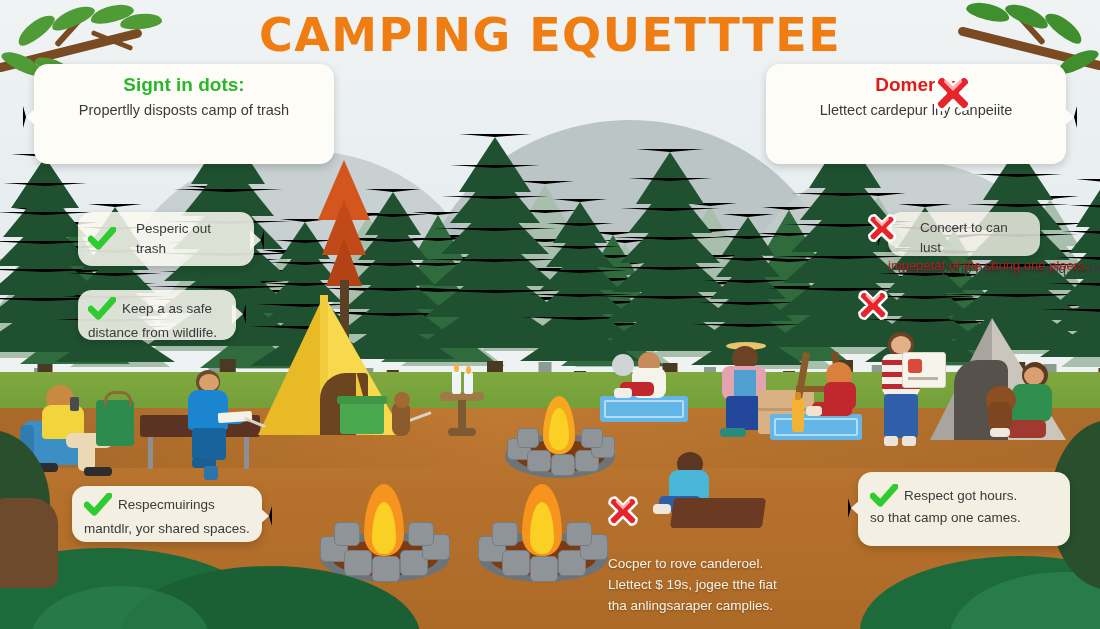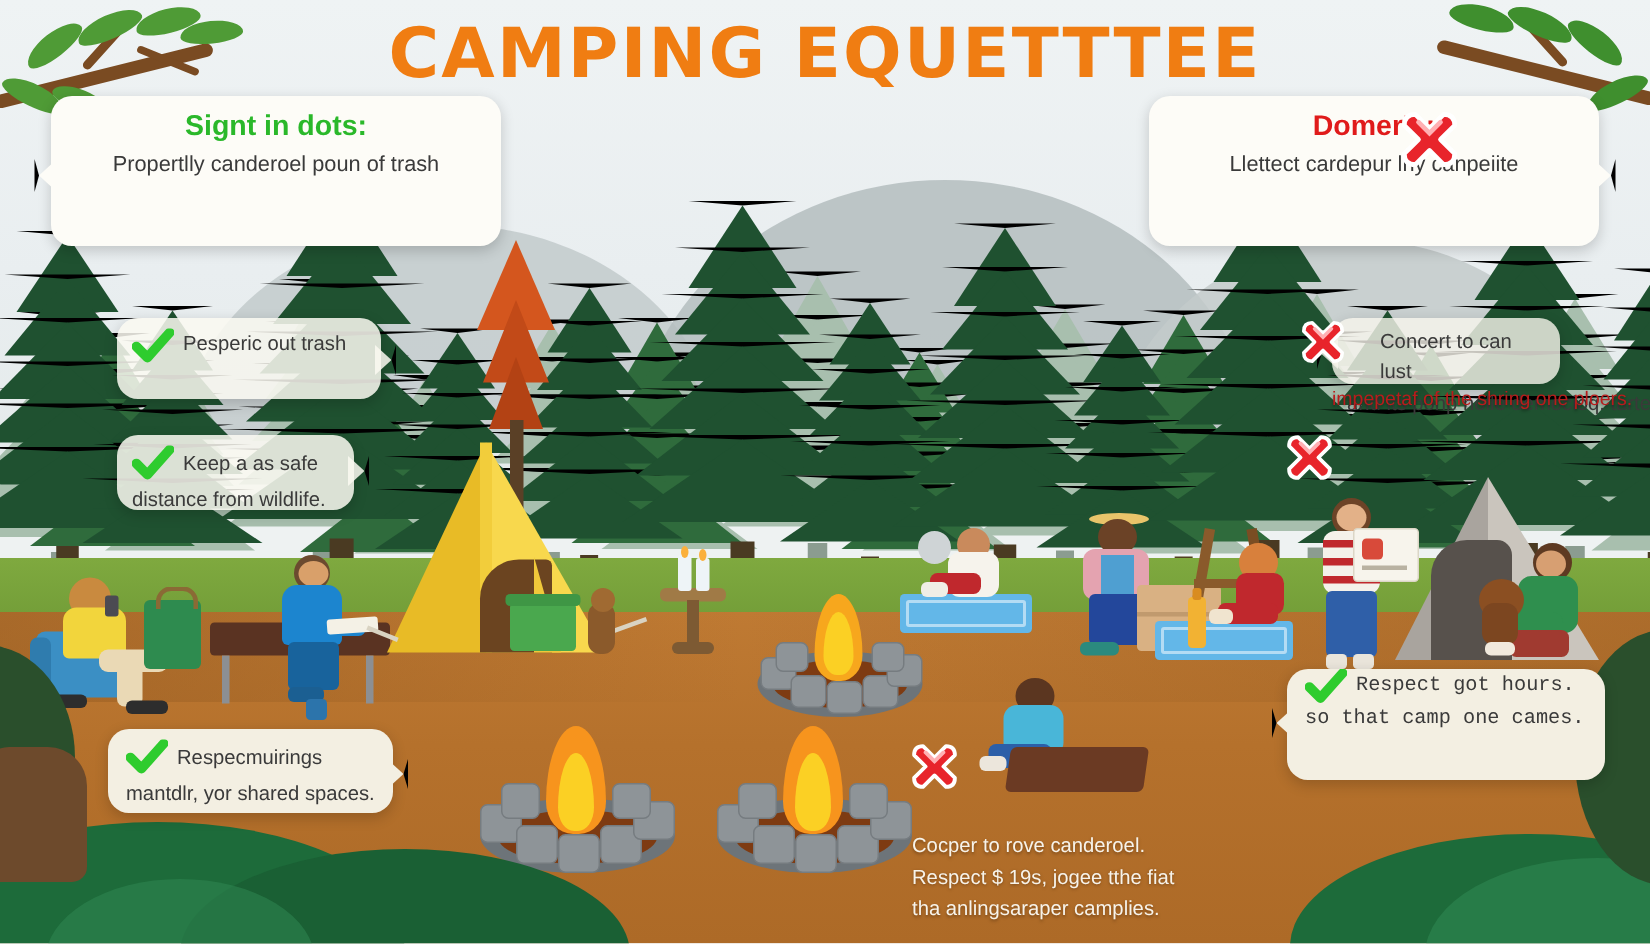--- a/index.html
+++ b/index.html
@@ -598,39 +598,39 @@
     <div class="needle" style="left:20px;top:20px;width:44px;height:16px;transform:rotate(-38deg);background:#3f8f2e;"></div>
     <div class="needle" style="left:56px;top:8px;width:46px;height:16px;transform:rotate(-24deg);background:#3f8f2e;"></div>
     <div class="needle" style="left:96px;top:4px;width:44px;height:16px;transform:rotate(-14deg);background:#3f8f2e;"></div>
     <div class="needle" style="left:6px;top:54px;width:44px;height:15px;transform:rotate(26deg);background:#3f8f2e;"></div>
   </div>
 
   <div class="title">CAMPING EQUETTTEE</div>
 
   <div class="card topcard" style="left:34px;top:64px;height:100px;">
     <p class="card-title good">Signt in dots:</p>
-    <p class="card-line">Propertlly canderoel poun of trash</p>
+    <p class="card-line">Propertlly disposts camp of trash</p>
     <div class="tail" style="left:-11px;top:42px;border-top:11px solid transparent;border-bottom:11px solid transparent;border-right:12px solid #fdfcf7;"></div>
   </div>
 
   <div class="card topcard" style="left:766px;top:64px;height:100px;">
     <p class="card-title bad">Domer's:</p>
     <p class="card-line">Llettect cardepur lhy           canpeiite</p>
     <div class="tail" style="right:-11px;top:42px;border-top:11px solid transparent;border-bottom:11px solid transparent;border-left:12px solid #fdfcf7;"></div>
   </div>
 
   <span class="ico cross" style="position:absolute;left:932px;top:72px;width:42px;height:42px;">
     <svg viewBox="0 0 40 40" width="42" height="42">
       <path d="M11 4 L20 13 L29 4 Q36 4 36 11 L27 20 L36 29 Q36 36 29 36 L20 27 L11 36 Q4 36 4 29 L13 20 L4 11 Q4 4 11 4 Z" fill="#e8242b" stroke="#ffffff" stroke-width="3" stroke-linejoin="round"></path>
       <path d="M13 9 L20 16 L27 9" fill="none" stroke="#ffb0b3" stroke-width="3" stroke-linecap="round"></path>
     </svg>
   </span>
 
   <div class="card sidecard translucent" style="left:78px;top:212px;width:176px;height:54px;padding:7px 10px;">
-    <div style="display:flex;gap:6px;">
+    <div style="display:flex;align-items:center;gap:20px;">
       <span class="ico check">
         <svg viewBox="0 0 30 26" width="28" height="24">
           <path d="M3 13 L11 21 L27 3" fill="none" stroke="#2ecc2e" stroke-width="7" stroke-linecap="round" stroke-linejoin="round"></path>
         </svg>
       </span>
       <span class="card-line">Pesperic out trash</span>
     </div>
     <div class="tail" style="right:-10px;top:18px;border-top:10px solid transparent;border-bottom:10px solid transparent;border-left:11px solid rgba(250,249,241,.86);"></div>
   </div>
 
@@ -673,38 +673,38 @@
   </span>
   <p class="card-line" style="position:absolute;left:888px;top:256px;width:210px;color:#b91c1c;font-size:13px;text-shadow:0 1px 2px rgba(0,0,0,.4);">impepetaf of the shring one ploers.</p>
 
   <span class="ico cross" style="position:absolute;left:856px;top:288px;width:34px;height:34px;">
     <svg viewBox="0 0 40 40" width="34" height="34">
       <path d="M11 4 L20 13 L29 4 Q36 4 36 11 L27 20 L36 29 Q36 36 29 36 L20 27 L11 36 Q4 36 4 29 L13 20 L4 11 Q4 4 11 4 Z" fill="#e8242b" stroke="#ffffff" stroke-width="3" stroke-linejoin="round"></path>
       <path d="M13 9 L20 16 L27 9" fill="none" stroke="#ffb0b3" stroke-width="3" stroke-linecap="round"></path>
     </svg>
   </span>
 
-  <div class="card sidecard tan" style="left:858px;top:446px;width:212px;height:74px;padding:0 12px;font-family:Liberation Mono, monospace;">
+  <div class="card sidecard tan" style="left:858px;top:472px;width:212px;height:74px;padding:12px 12px;">
     <div style="display:flex;align-items:center;gap:6px;">
       <span class="ico check">
         <svg viewBox="0 0 30 26" width="28" height="24">
           <path d="M3 13 L11 21 L27 3" fill="none" stroke="#2ecc2e" stroke-width="7" stroke-linecap="round" stroke-linejoin="round"></path>
         </svg>
       </span>
       <span class="card-line">Respect got hours.</span>
     </div>
     <p class="card-line">so that camp one cames.</p>
     <div class="tail" style="left:-10px;top:26px;border-top:10px solid transparent;border-bottom:10px solid transparent;border-right:11px solid #f3efe2;"></div>
   </div>
 
   <span class="ico cross" style="position:absolute;left:606px;top:494px;width:34px;height:34px;">
     <svg viewBox="0 0 40 40" width="34" height="34">
       <path d="M11 4 L20 13 L29 4 Q36 4 36 11 L27 20 L36 29 Q36 36 29 36 L20 27 L11 36 Q4 36 4 29 L13 20 L4 11 Q4 4 11 4 Z" fill="#e8242b" stroke="#ffffff" stroke-width="3" stroke-linejoin="round"></path>
       <path d="M13 9 L20 16 L27 9" fill="none" stroke="#ffb0b3" stroke-width="3" stroke-linecap="round"></path>
     </svg>
   </span>
   <div class="dirt-caption" style="left:608px;top:554px;width:220px;">
     <p style="margin:0">Cocper to rove canderoel.</p>
-    <p style="margin:0">Respect $ 19s, jogee tthe fiat</p>
+    <p style="margin:0">Llettect $ 19s, jogee tthe fiat</p>
     <p style="margin:0">tha anlingsaraper camplies.</p>
   </div>
 
 </div>
 
 </body></html>

